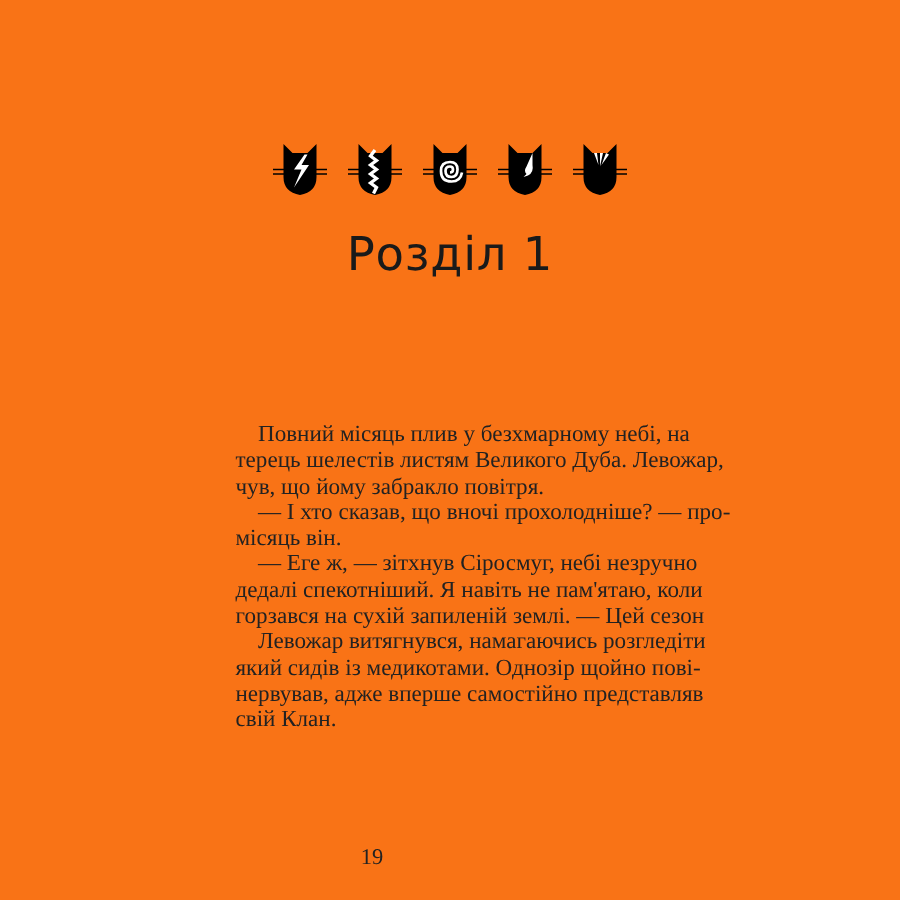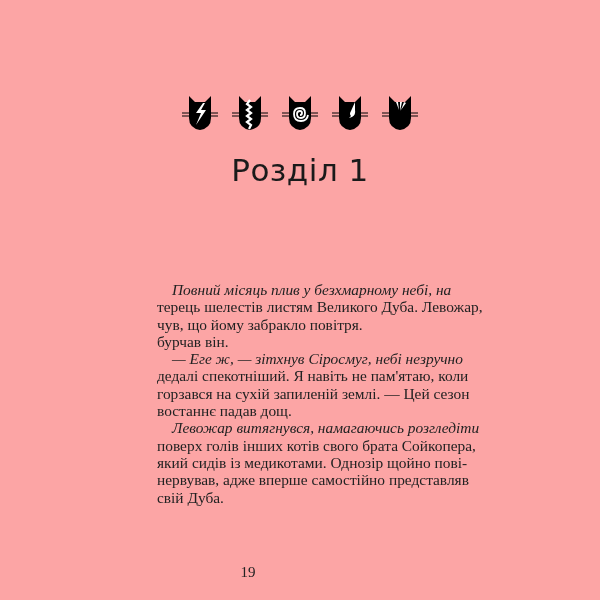--- a/index.html
+++ b/index.html
@@ -1,27 +1,27 @@
 <!DOCTYPE html>
 <html><head>
 <meta charset="utf-8">
 <style>
   html, body { margin:0; padding:0; }
   body { width:600px; height:600px; background:#ffffff; position:relative; overflow:hidden; }
-  .page { position:absolute; left:0; top:0; width:600px; height:600px; background:#fca5a5; }
+  .page { position:absolute; left:0; top:0; width:600px; height:600px; background:#f97316; }
   .emblems { position:absolute; top:92px; left:0; width:600px; display:flex; justify-content:center; gap:14px; }
   .emblem { width:36px; height:40px; position:relative; }
   .emblem svg { width:36px; height:40px; display:block; }
   .chapter-title { position:absolute; top:152px; left:0; width:600px; text-align:center;
     font-family:"DejaVu Sans", sans-serif; font-size:31px; color:#1a1a1a; letter-spacing:0.5px; font-weight:normal; }
   .body-text { position:absolute; top:281px; left:157px; width:287px;
     font-family:"Liberation Serif", serif; font-size:15.4px; line-height:17.3px; color:#222; }
   .line { white-space:nowrap; text-align:justify; text-align-last:justify; height:17.3px; overflow:visible; }
   .line.last { text-align-last:left; }
-  .line.indent { text-indent:15px;font-style:italic; }
+  .line.indent { text-indent:15px; }
   .page-number { position:absolute; top:564px; left:0; width:496px; text-align:center;
     font-family:"Liberation Serif", serif; font-size:15px; color:#222; }
 </style>
 </head>
 <body>
 
 <div class="page">
 
   <div class="emblems">
 
@@ -80,26 +80,25 @@
       </svg>
     </div>
   </div>
 
   <h1 class="chapter-title" style="margin:0;">Розділ 1</h1>
 
   <div class="body-text">
     <div class="line indent">Повний місяць плив у безхмарному небі, на</div>
     <div class="line">терець шелестів листям Великого Дуба. Левожар,</div>
     <div class="line last">чув, що йому забракло повітря.</div>
-    <div class="line last">бурчав він.</div>
+    <div class="line indent">— І хто сказав, що вночі прохолодніше? — про-</div>
+    <div class="line last">місяць він.</div>
     <div class="line indent">— Еге ж, — зітхнув Сіросмуг, небі незручно</div>
     <div class="line">дедалі спекотніший. Я навіть не пам'ятаю, коли</div>
     <div class="line">горзався на сухій запиленій землі. — Цей сезон</div>
-    <div class="line last">востаннє падав дощ.</div>
     <div class="line indent">Левожар витягнувся, намагаючись розгледіти</div>
-    <div class="line">поверх голів інших котів свого брата Сойкопера,</div>
     <div class="line">який сидів із медикотами. Однозір щойно пові-</div>
     <div class="line">нервував, адже вперше самостійно представляв</div>
-    <div class="line last">свій Дуба.</div>
+    <div class="line last">свій Клан.</div>
   </div>
 
   <div class="page-number">19</div>
 </div>
 
 </body></html>

